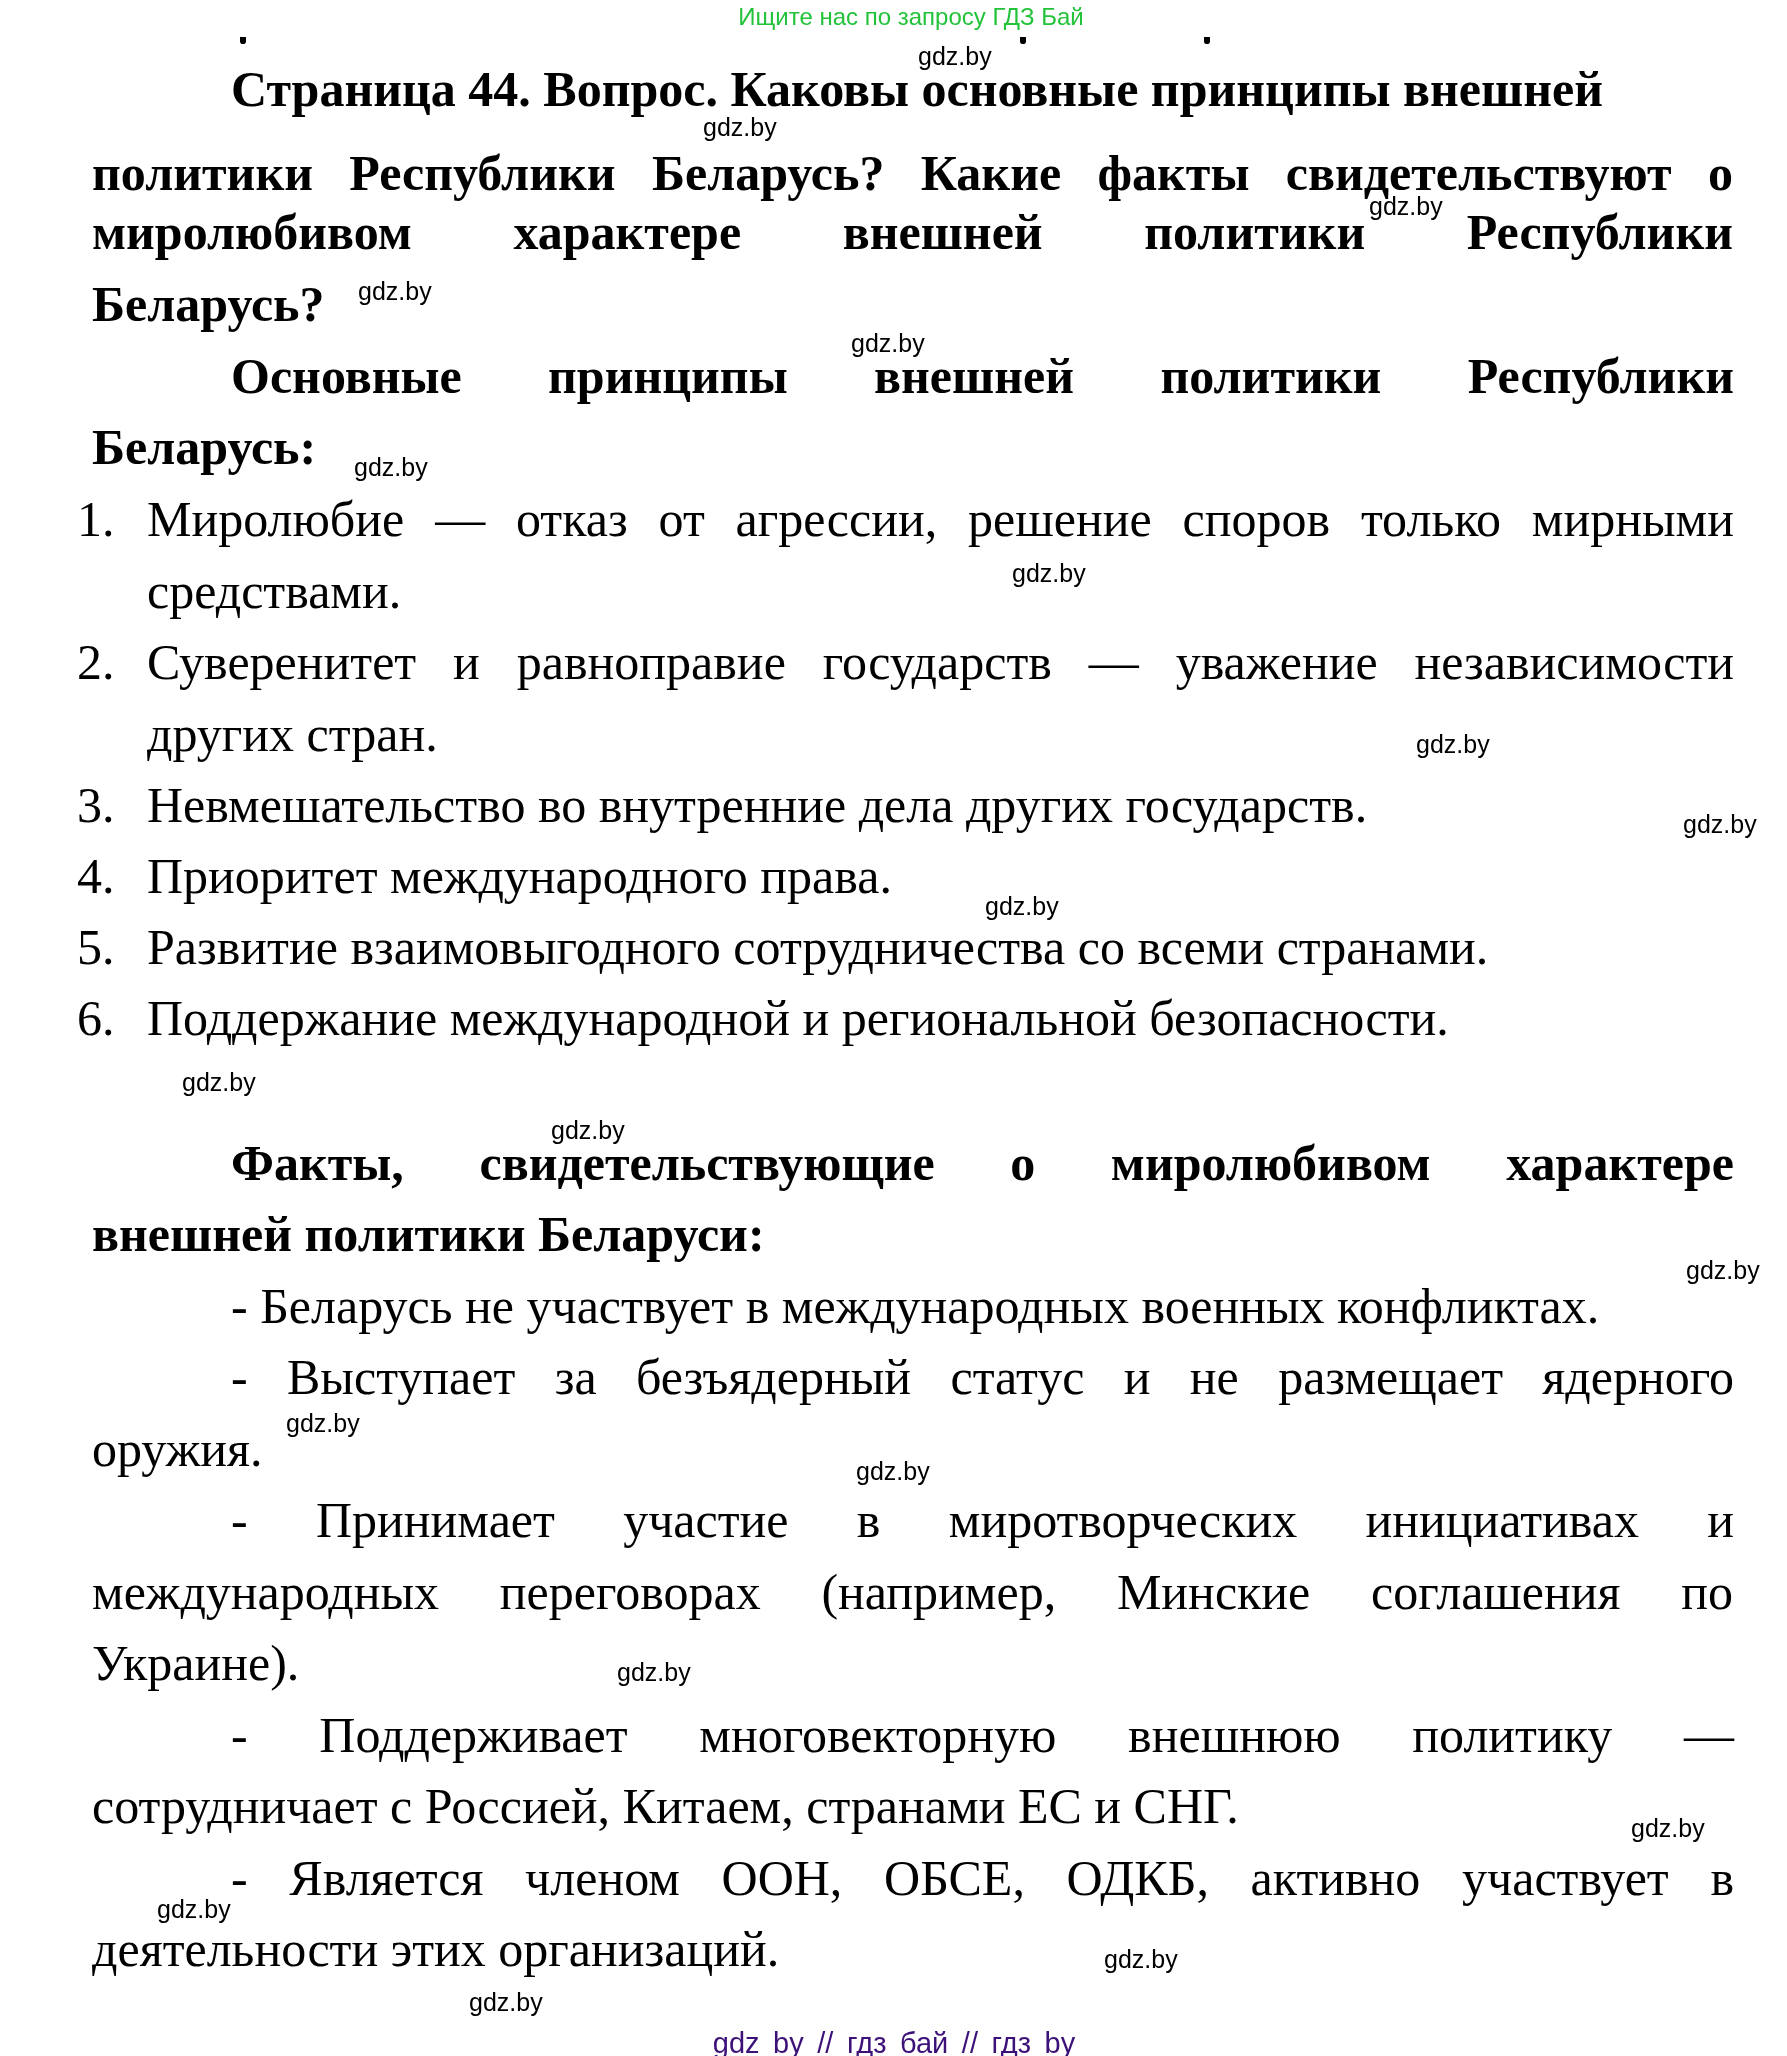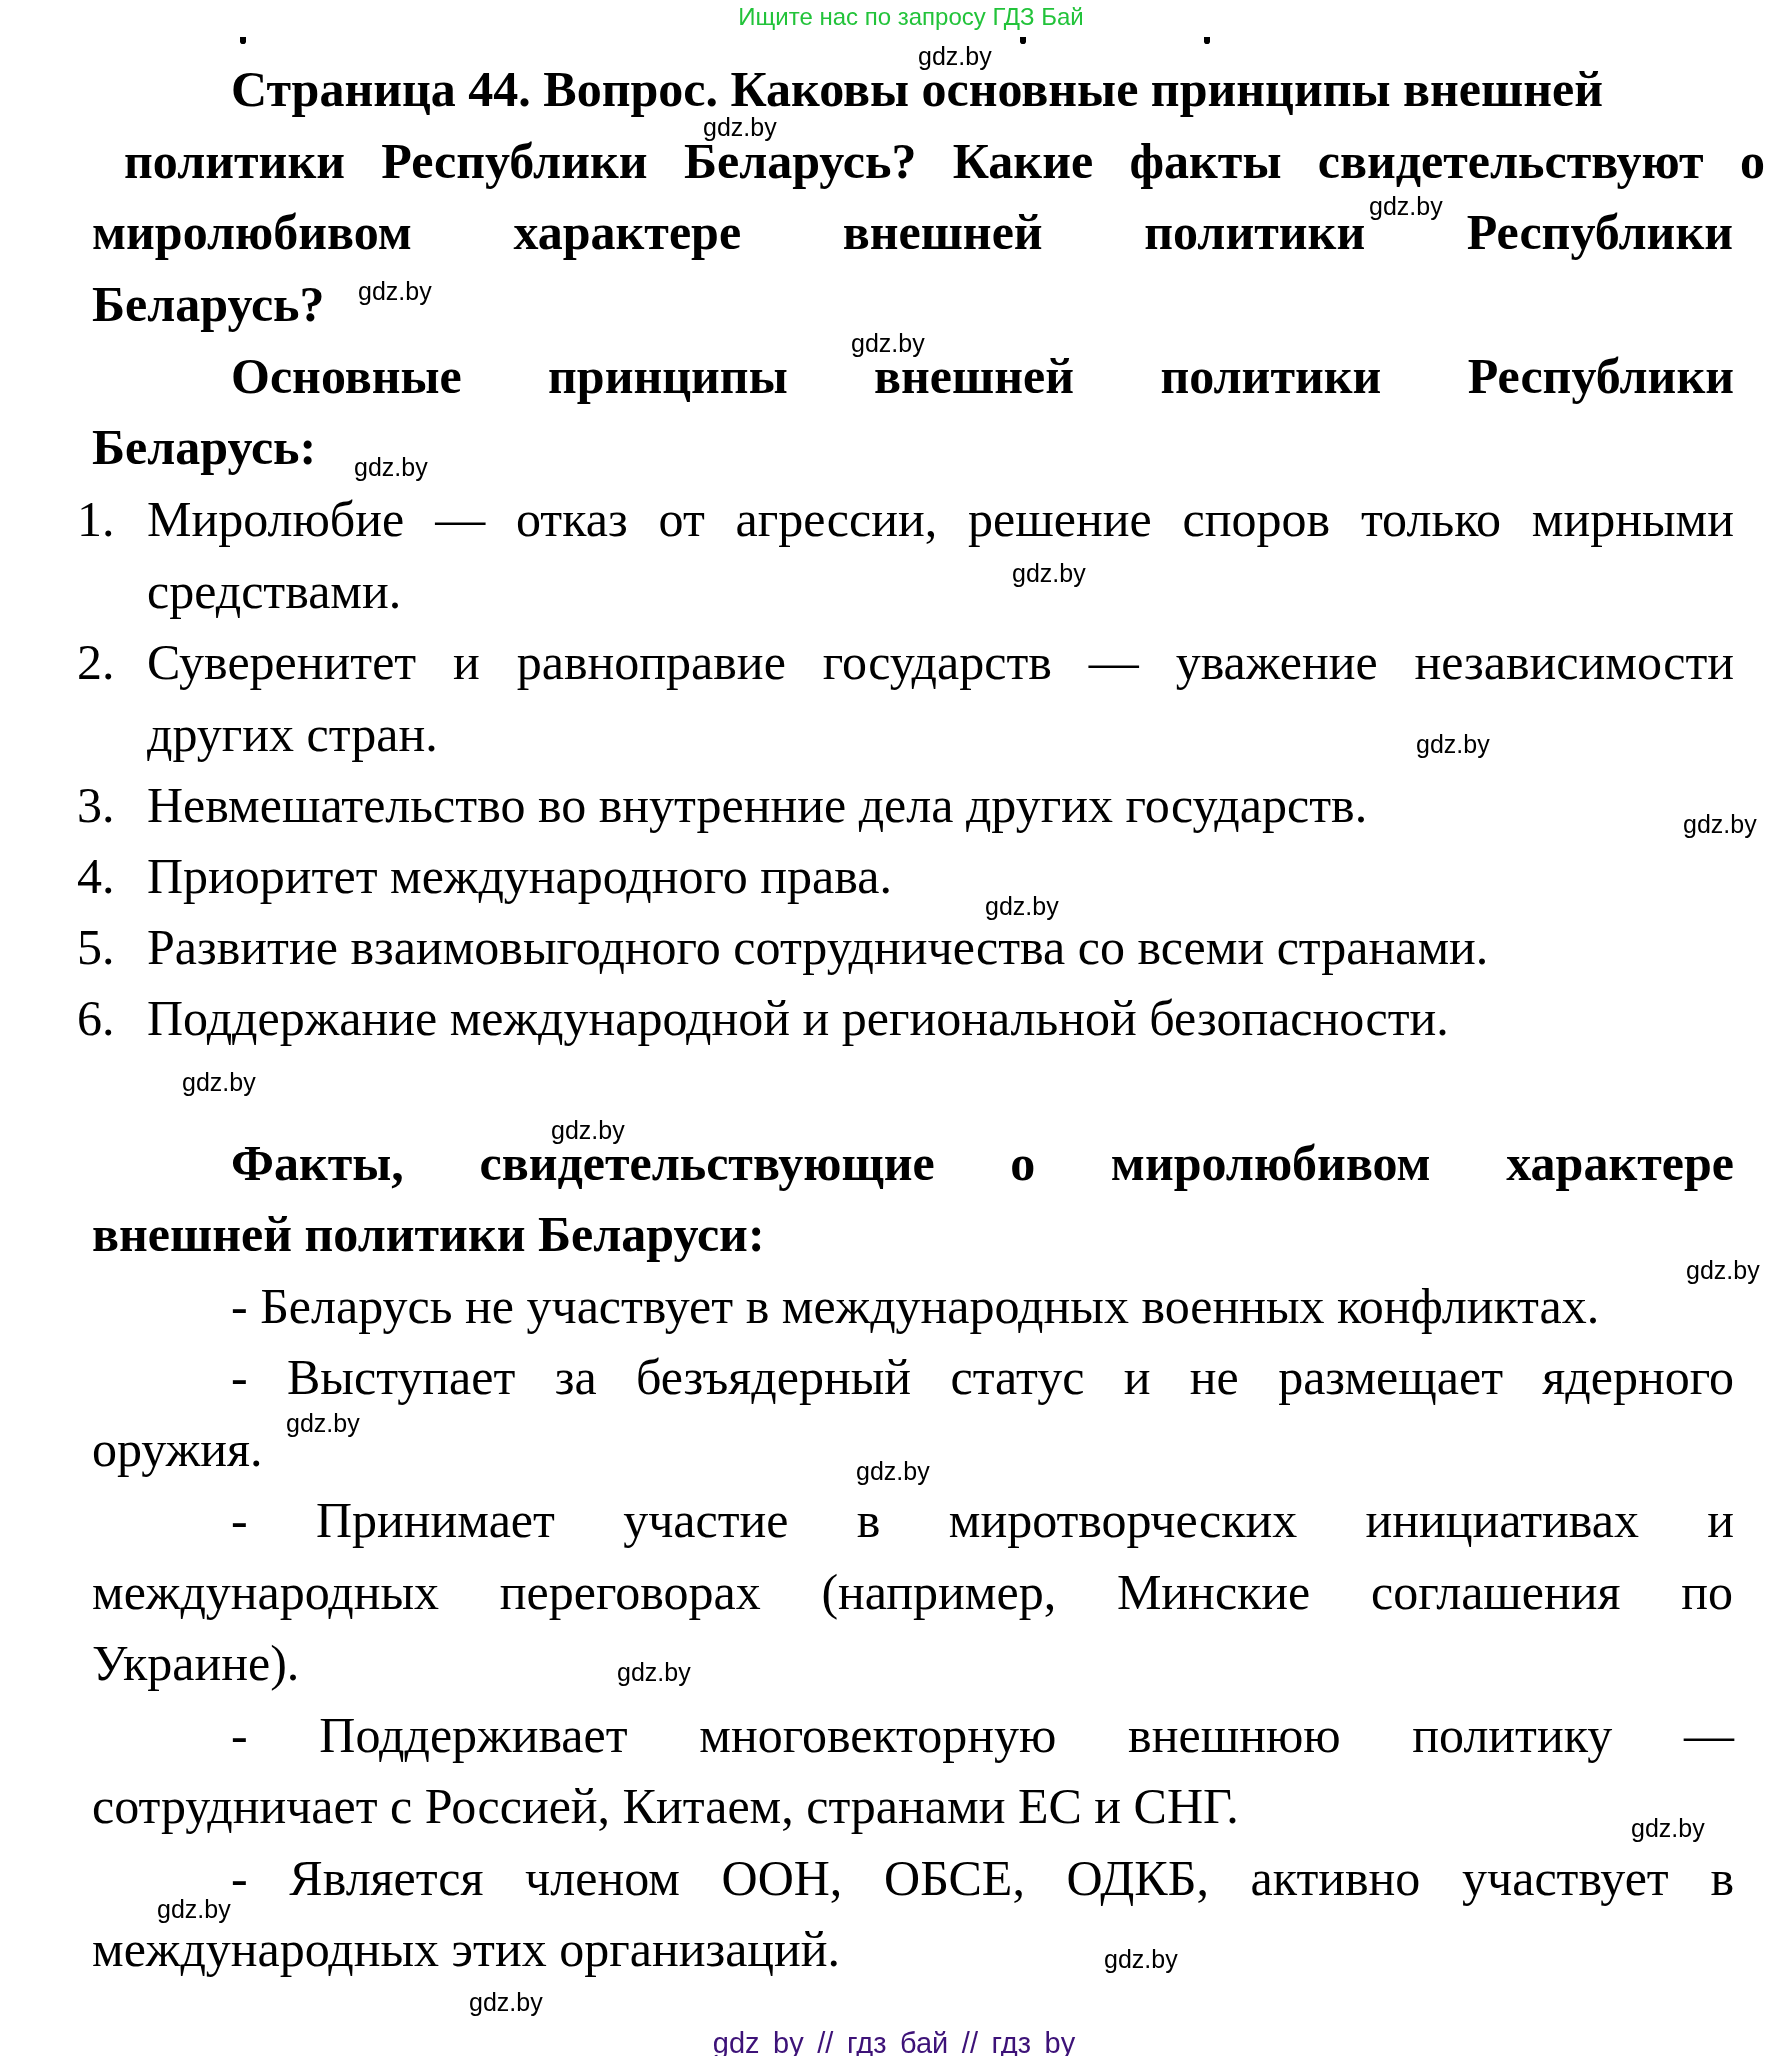--- a/index.html
+++ b/index.html
@@ -19,21 +19,21 @@
 
 <div class="hdr">Ищите нас по запросу ГДЗ Бай</div>
 
 <div class="cut">
   <span style="left:240px"></span>
     <span style="left:1020px"></span>
     <span style="left:1204px"></span>
 </div>
 
 <div class="line b" style="top:62px;left:231px;width:1503px;">Страница 44. Вопрос. Каковы основные принципы внешней</div>
-<div class="line b just" style="top:134px;left:92px;width:1641px;margin-left:32px;">политики Республики Беларусь? Какие факты свидетельствуют о</div>
+<div class="line b just" style="top:146px;left:92px;width:1641px;">политики Республики Беларусь? Какие факты свидетельствуют о</div>
 <div class="line b just" style="top:205px;left:92px;width:1641px;">миролюбивом характере внешней политики Республики</div>
 <div class="line b" style="top:277px;left:92px;">Беларусь?</div>
 
 <div class="line b just" style="top:349px;left:231px;width:1503px;">Основные принципы внешней политики Республики</div>
 <div class="line b" style="top:420px;left:92px;text-align:right;">Беларусь:</div>
 
 <div class="num" style="top:492px;left:77px;">1.</div>
 <div class="line just" style="top:492px;left:147px;width:1587px;">Миролюбие — отказ от агрессии, решение споров только мирными</div>
 <div class="line" style="top:564px;left:147px;">средствами.</div>
 
@@ -62,21 +62,21 @@
 <div class="line" style="top:1422px;left:92px;">оружия.</div>
 
 <div class="line just" style="top:1493px;left:231px;width:1503px;">- Принимает участие в миротворческих инициативах и</div>
 <div class="line just" style="top:1565px;left:92px;width:1641px;">международных переговорах (например, Минские соглашения по</div>
 <div class="line" style="top:1636px;left:92px;">Украине).</div>
 
 <div class="line just" style="top:1708px;left:231px;width:1503px;">- Поддерживает многовекторную внешнюю политику —</div>
 <div class="line" style="top:1779px;left:92px;">сотрудничает с Россией, Китаем, странами ЕС и СНГ.</div>
 
 <div class="line just" style="top:1851px;left:231px;width:1503px;">- Является членом ООН, ОБСЕ, ОДКБ, активно участвует в</div>
-<div class="line" style="top:1922px;left:92px;">международных этих организаций.</div>
+<div class="line" style="top:1922px;left:92px;">деятельности этих организаций.</div>
 
 <div class="wm" style="top:42px;left:918px;">gdz.by</div>
 <div class="wm" style="top:113px;left:703px;">gdz.by</div>
 <div class="wm" style="top:192px;left:1369px;">gdz.by</div>
 <div class="wm" style="top:277px;left:358px;">gdz.by</div>
 <div class="wm" style="top:329px;left:851px;">gdz.by</div>
 <div class="wm" style="top:453px;left:354px;">gdz.by</div>
 <div class="wm" style="top:559px;left:1012px;">gdz.by</div>
 <div class="wm" style="top:730px;left:1416px;">gdz.by</div>
 <div class="wm" style="top:810px;left:1683px;">gdz.by</div>

